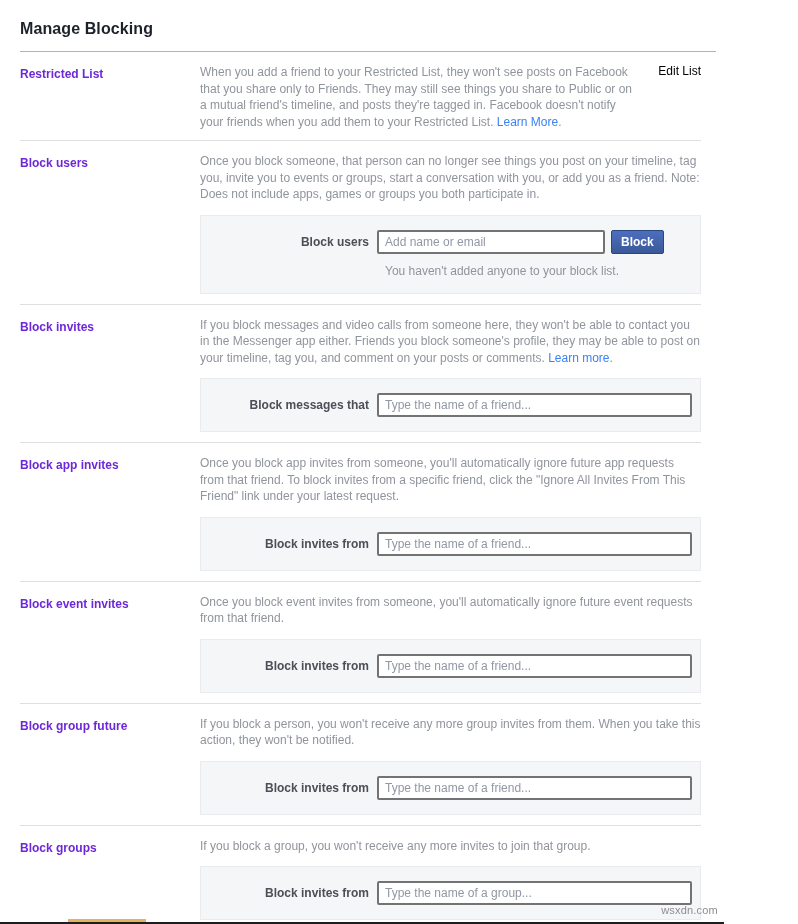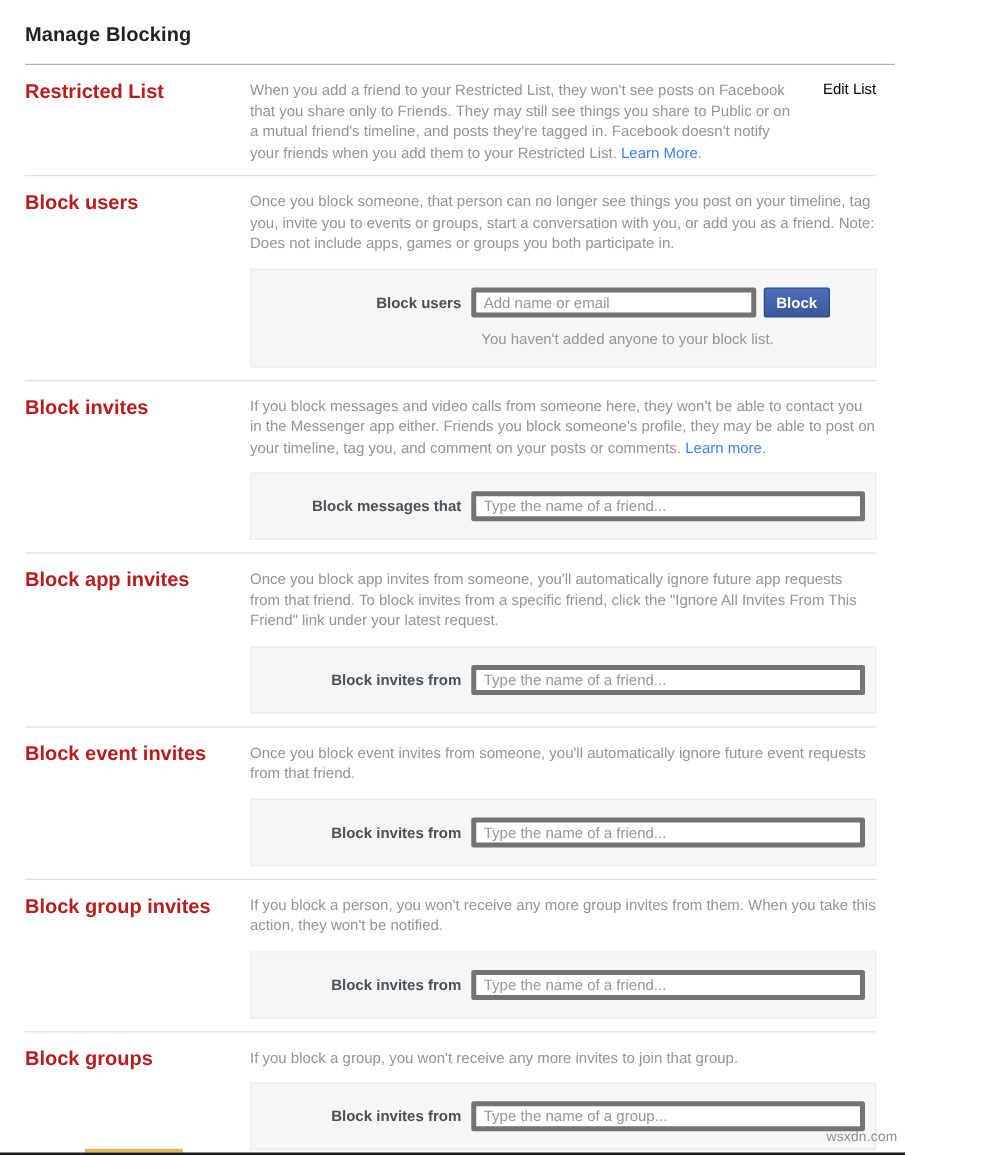--- a/index.html
+++ b/index.html
@@ -32,23 +32,23 @@
     display: flex;
     align-items: flex-start;
     border-bottom: 1px solid #dddfe2;
     margin: 0 23px 0 20px;
     padding: 12px 0 10px 0;
   }
   .section:last-of-type { border-bottom: none; }
   .sec-label {
     width: 180px;
     flex: 0 0 180px;
-    font-size: 16px;
-    font-weight: bold;
-    color: #b91c1c;
+    font-size: 12px;
+    font-weight: bold;
+    color: #6d28d9;
     padding-top: 2px;
     line-height: 16px;
   }
   .sec-body {
     flex: 1 1 auto;
     min-width: 0;
     position: relative;
   }
   .desc {
     font-size: 12px;
@@ -98,21 +98,21 @@
     flex: 1 1 auto;
     display: flex;
     align-items: center;
     min-width: 0;
   }
   input.txt {
     font-family: "Liberation Sans", sans-serif;
     font-size: 12px;
     color: #0c4a6e;
     background: #ffffff;
-    border: 4px solid #737373;
+    border: 2px solid #737373;
     border-radius: 2px;
     padding: 4px 6px;
     height: 24px;
     outline: none;
     min-width: 0;
   }
   input.txt::placeholder { color: #9197a3; opacity: 1; }
   input.txt.wide { flex: 1 1 auto; width: 100%; }
   input.txt.short { width: 228px; flex: 0 0 228px; }
 
@@ -232,21 +232,21 @@
             <div class="panel-row">
               <div class="panel-label">Block invites from</div>
               <div class="field-wrap">
                 <input type="text" class="txt wide" placeholder="Type the name of a friend..." style="">
               </div>
             </div>
           </div>
         </div>
       </div>
       <div class="section">
-        <div class="sec-label">Block group invites</div>
+        <div class="sec-label">Block group future</div>
         <div class="sec-body">
           <p class="desc"><span>If you block a person, you won't receive any more group invites from them. When you take this action, they won't be notified.</span></p>
           <div class="panel">
             <div class="panel-row">
               <div class="panel-label">Block invites from</div>
               <div class="field-wrap">
                 <input type="text" class="txt wide" placeholder="Type the name of a friend..." style="">
               </div>
             </div>
           </div>

